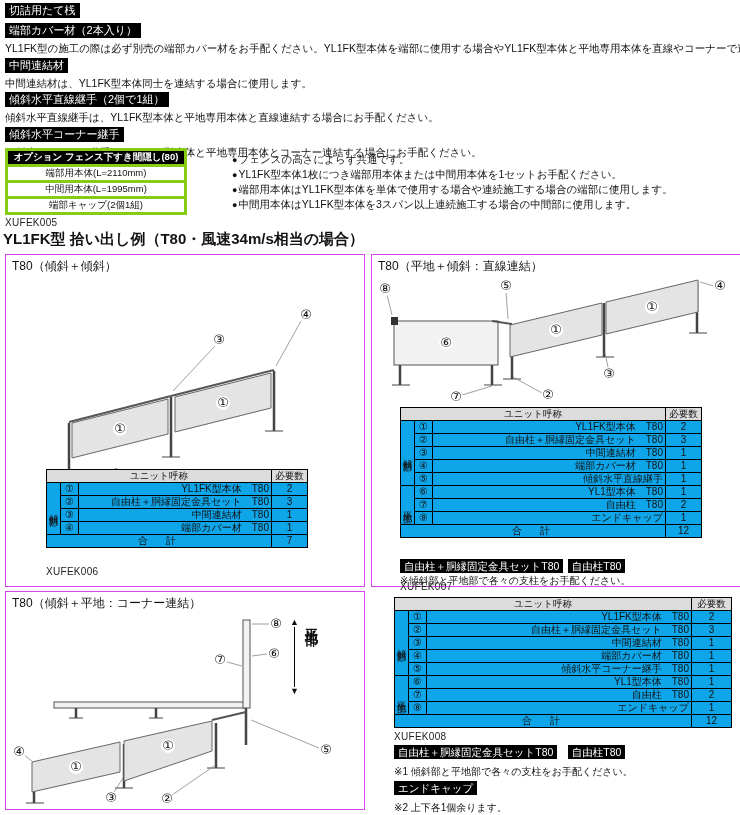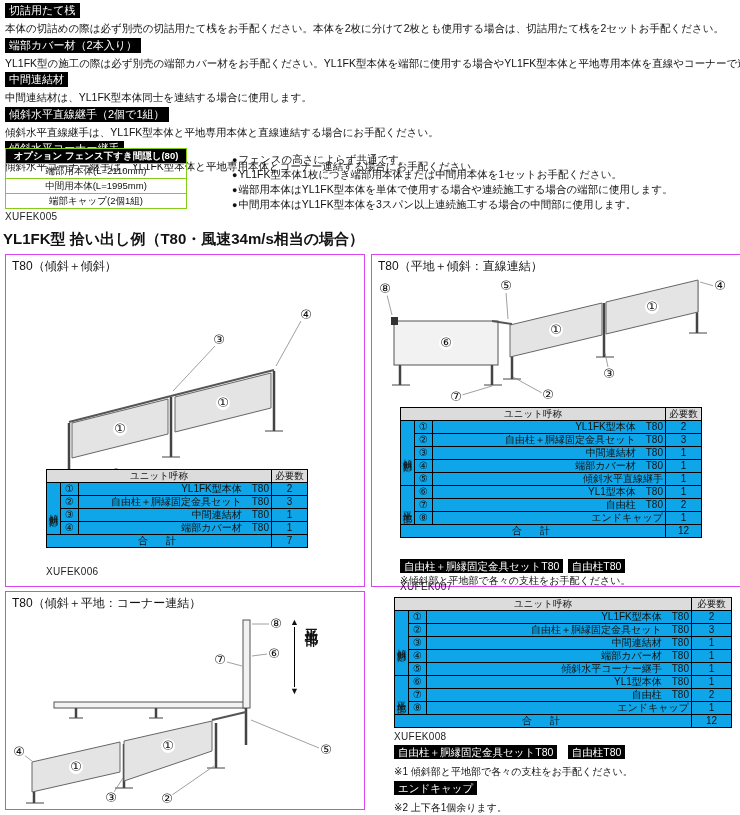--- a/index.html
+++ b/index.html
@@ -19,21 +19,21 @@
   .chip.big { font-size: 11px; line-height: 15px; }
 
   
   .top { position: absolute; left: 5px; top: 3px; width: 731px; }
   .notice { margin-bottom: 2px; }
   .para { font-size: 10.5px; line-height: 12.5px; margin: 1px 0 3px 0; white-space: nowrap; }
 
   
   .options-block { position: absolute; left: 5px; top: 148px; width: 182px; }
   .opt-table { border-collapse: collapse; width: 182px; }
-  .opt-table td { border: 1px solid #84cc16; font-size: 9.5px; text-align: center; height: 15px; padding: 0 2px; }
+  .opt-table td { border: 3px solid #84cc16; font-size: 9.5px; text-align: center; height: 15px; padding: 0 2px; }
   .opt-head { background: #000; color: #fff; font-weight: bold; }
   .code { font-size: 10px; color: #222; letter-spacing: 0.3px; margin-top: 2px; }
 
   
   .bullets { position: absolute; left: 232px; top: 152px; width: 498px; }
   .bullet { font-size: 10.5px; line-height: 14px; white-space: nowrap; }
   .bullet::before { content: "●"; font-size: 9px; margin-right: 1px; }
 
   .heading { position: absolute; left: 3px; top: 230px; font-size: 15px; font-weight: bold; }
 
@@ -96,21 +96,20 @@
   .vtext { writing-mode: vertical-rl; text-orientation: upright; font-size: 13px; font-weight: bold; margin-left: 3px; letter-spacing: 2px; }
 </style>
 </head>
 <body>
 
 <div class="page">
 
   <div class="top">
     <div class="notice">
       <span class="chip big">切詰用たて桟</span>
-      <div class="para">本体の切詰めの際は必ず別売の切詰用たて桟をお手配ください。本体を2枚に分けて2枚とも使用する場合は、切詰用たて桟を2セットお手配ください。</div>
     </div>
     <div class="notice">
       <span class="chip big">端部カバー材（2本入り）</span>
       <div class="para">YL1FK型の施工の際は必ず別売の端部カバー材をお手配ください。YL1FK型本体を端部に使用する場合やYL1FK型本体と平地専用本体を直線やコーナーで連結する場合に使用します。</div>
     </div>
     <div class="notice">
       <span class="chip big">中間連結材</span>
       <div class="para">中間連結材は、YL1FK型本体同士を連結する場合に使用します。</div>
     </div>
     <div class="notice">

